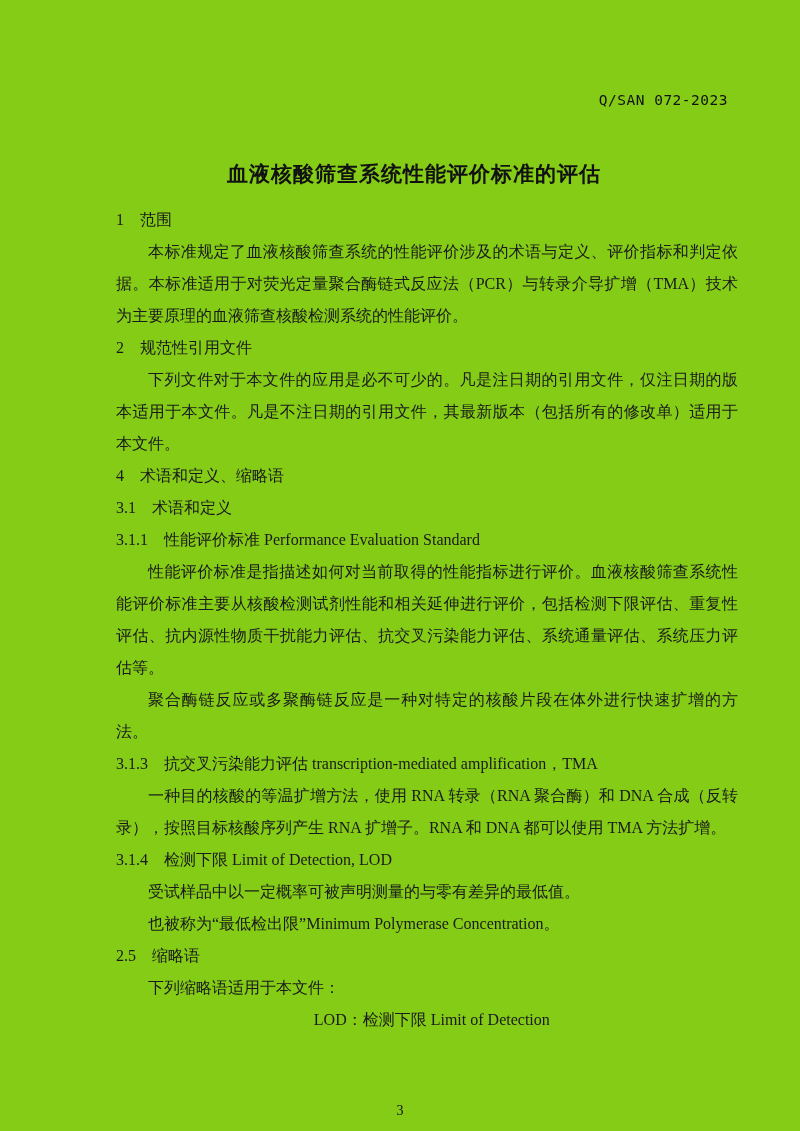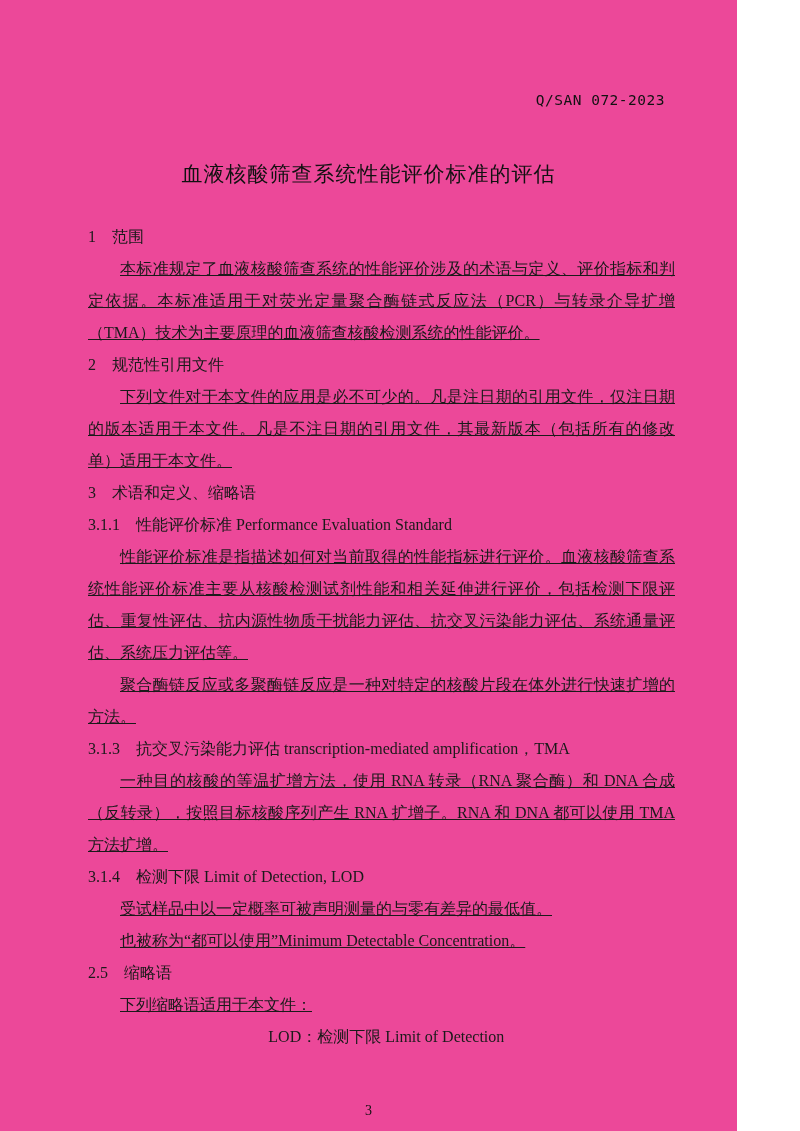--- a/index.html
+++ b/index.html
@@ -1,57 +1,58 @@
 <!DOCTYPE html>
 <html><head>
 <meta charset="utf-8">
 <style>
   html, body { margin: 0; padding: 0; background: #ffffff; }
   .page {
     position: relative;
-    width: 737px;
+    width: 800px;
     height: 1131px;
-    background: #ec4899;
+    background: #84cc16;
     color: #1a1a1a;
     font-family: "Liberation Serif", "DejaVu Serif", serif;
     overflow: hidden;
     box-sizing: border-box;
+    padding-left: 28px;
   }
   .doc-header {
     padding-top: 92px;
     padding-right: 72px;
     text-align: right;
     font-family: "DejaVu Sans Mono", "Liberation Mono", monospace;
     font-size: 14.5px;
     letter-spacing: 0.5px;
     color: #111;
   }
   .doc-title {
     margin-top: 52px;
     text-align: center;
     font-size: 21px;
-    font-weight: normal;
+    font-weight: bold;
     letter-spacing: 1px;
     color: #111;
   }
   .content {
-    margin-top: 33px;
+    margin-top: 16px;
     padding-left: 88px;
     padding-right: 62px;
     font-size: 16px;
     line-height: 32px;
     text-align: justify;
   }
   .content p { margin: 0; padding: 0; }
   .blk.h1, .blk.h2, .blk.h3 {
     text-indent: 0;
     text-align: left;
     white-space: nowrap;
   }
-  .blk.p { text-indent: 2em; text-decoration: underline; }
+  .blk.p { text-indent: 2em; }
   .blk.abbr { text-indent: 0.6em; text-align: center; }
   .page-number {
     position: absolute;
     bottom: 12px;
     left: 0;
     right: 0;
     text-align: center;
     font-size: 14px;
     color: #111;
   }
@@ -65,29 +66,30 @@
     <span>Q/SAN 072-2023</span>
   </div>
 
   <div class="doc-title">血液核酸筛查系统性能评价标准的评估</div>
 
   <div class="content">
     <p class="blk h1">1　范围</p>
     <p class="blk p">本标准规定了血液核酸筛查系统的性能评价涉及的术语与定义、评价指标和判定依据。本标准适用于对荧光定量聚合酶链式反应法（PCR）与转录介导扩增（TMA）技术为主要原理的血液筛查核酸检测系统的性能评价。</p>
     <p class="blk h1">2　规范性引用文件</p>
     <p class="blk p">下列文件对于本文件的应用是必不可少的。凡是注日期的引用文件，仅注日期的版本适用于本文件。凡是不注日期的引用文件，其最新版本（包括所有的修改单）适用于本文件。</p>
-    <p class="blk h1">3　术语和定义、缩略语</p>
+    <p class="blk h1">4　术语和定义、缩略语</p>
+    <p class="blk h2">3.1　术语和定义</p>
     <p class="blk h3">3.1.1　性能评价标准 Performance Evaluation Standard</p>
     <p class="blk p">性能评价标准是指描述如何对当前取得的性能指标进行评价。血液核酸筛查系统性能评价标准主要从核酸检测试剂性能和相关延伸进行评价，包括检测下限评估、重复性评估、抗内源性物质干扰能力评估、抗交叉污染能力评估、系统通量评估、系统压力评估等。</p>
     <p class="blk p">聚合酶链反应或多聚酶链反应是一种对特定的核酸片段在体外进行快速扩增的方法。</p>
     <p class="blk h3">3.1.3　抗交叉污染能力评估 transcription-mediated amplification，TMA</p>
     <p class="blk p">一种目的核酸的等温扩增方法，使用 RNA 转录（RNA 聚合酶）和 DNA 合成（反转录），按照目标核酸序列产生 RNA 扩增子。RNA 和 DNA 都可以使用 TMA 方法扩增。</p>
     <p class="blk h3">3.1.4　检测下限 Limit of Detection, LOD</p>
     <p class="blk p">受试样品中以一定概率可被声明测量的与零有差异的最低值。</p>
-    <p class="blk p">也被称为“都可以使用”Minimum Detectable Concentration。</p>
+    <p class="blk p">也被称为“最低检出限”Minimum Polymerase Concentration。</p>
     <p class="blk h2">2.5　缩略语</p>
     <p class="blk p">下列缩略语适用于本文件：</p>
     <p class="blk abbr">LOD：检测下限 Limit of Detection</p>
   </div>
 
   <div class="page-number">3</div>
 
 </div>
 
 </body></html>

